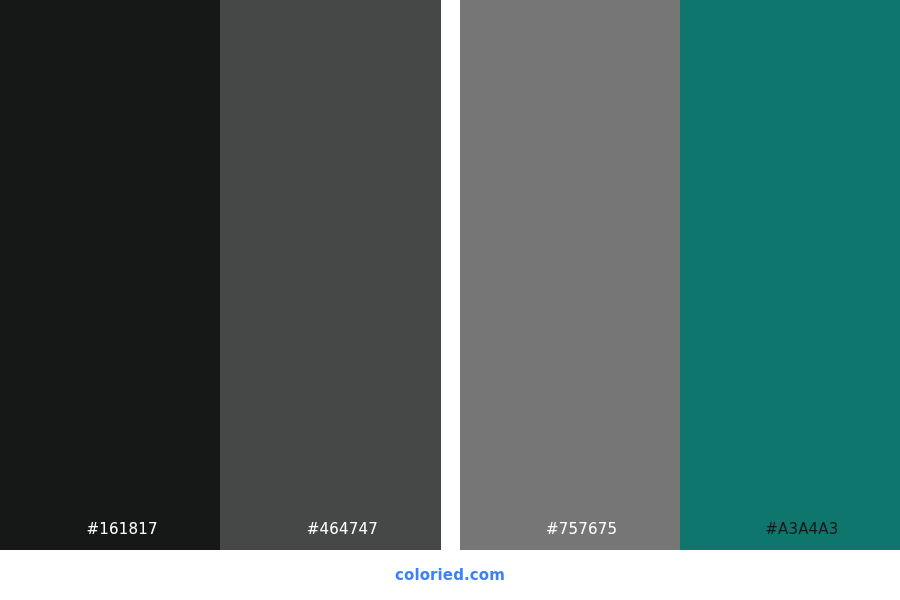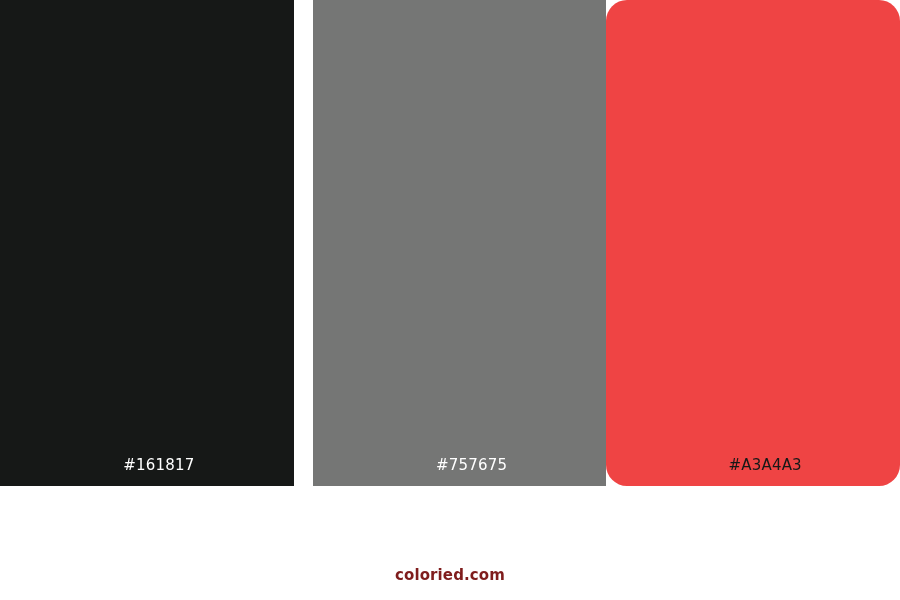--- a/index.html
+++ b/index.html
@@ -24,21 +24,21 @@
   .swatch-strip {
     width: 900px;
     height: 550px;
     display: flex;
     flex-direction: row;
     align-items: stretch;
   }
   .swatch {
     flex: 1 1 180px;
     width: 180px;
-    height: 486px;
+    height: 550px;
     position: relative;
     display: flex;
     align-items: flex-end;
     justify-content: flex-start;
     box-sizing: border-box;
     padding-left: 24px;
   }
   .swatch-label {
     display: block;
     width: 100%;
@@ -61,44 +61,47 @@
     width: 900px;
     height: 50px;
     background: #ffffff;
     display: flex;
     align-items: center;
     justify-content: center;
   }
   .footer-brand {
     font-size: 15px;
     font-weight: 700;
-    color: #7f1d1d;
+    color: #3b82f6;
     letter-spacing: 0.1px;
     line-height: 1;
     font-family: "DejaVu Sans", "Liberation Sans", sans-serif;
     user-select: none;
   }
 </style>
 </head>
 <body>
 
 <div class="palette-page">
 
   <div class="swatch-strip">
 
     <div class="swatch" style="background-color: rgb(22, 24, 23);">
       <span class="swatch-label label-light">#161817</span>
     </div>
 
+    <div class="swatch" style="background-color: rgb(70, 71, 71);">
+      <span class="swatch-label label-light">#464747</span>
+    </div>
 
     <div class="swatch" style="background-color: rgb(117, 118, 117); margin-left: 19px;">
       <span class="swatch-label label-light">#757675</span>
     </div>
 
-    <div class="swatch" style="background-color: #ef4444; border-radius: 21px;">
+    <div class="swatch" style="background-color: #0f766e;">
       <span class="swatch-label label-dark">#A3A4A3</span>
     </div>
 
 
   </div>
 
   <div class="footer">
     <span class="footer-brand">coloried.com</span>
   </div>
 

